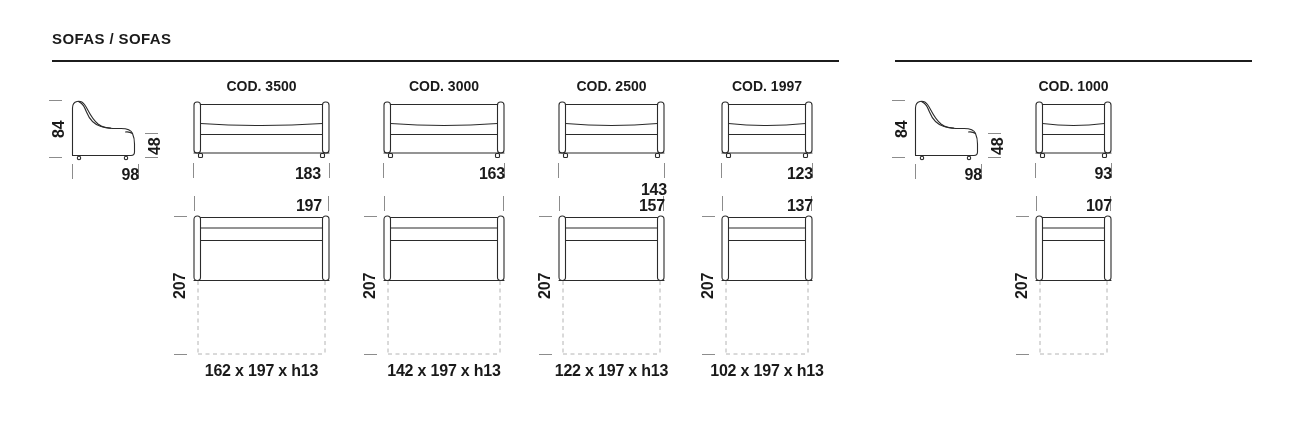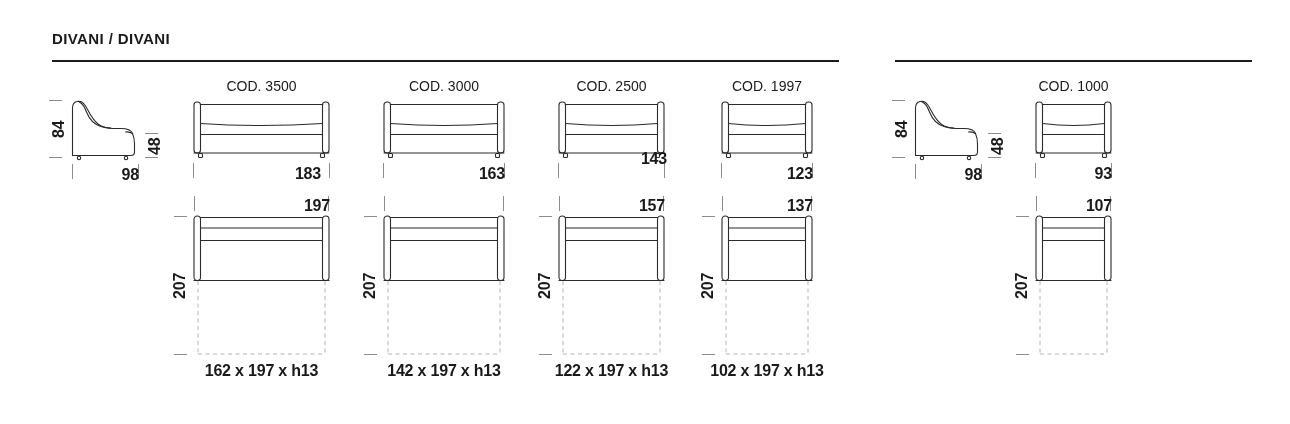--- a/index.html
+++ b/index.html
@@ -1,36 +1,36 @@
 <!DOCTYPE html>
 <html><head>
 <meta charset="utf-8">
 <style>
   html,body{margin:0;padding:0;background:#fff;}
   #stage{position:relative;width:1290px;height:424px;background:#ffffff;overflow:hidden;
          font-family:"Liberation Sans",sans-serif;color:#1a1a1a;}
   .abs{position:absolute;}
   .title{font-weight:bold;font-size:15px;letter-spacing:.4px;white-space:nowrap;}
   .rule{height:2px;background:#1c1c1c;}
-  .code{font-weight:normal;font-size:14px;text-align:center;white-space:nowrap;}
+  .code{font-weight:bold;font-size:14px;text-align:center;white-space:nowrap;}
   .num{font-weight:bold;font-size:16px;letter-spacing:-.2px;text-align:right;white-space:nowrap;}
   .bed{font-weight:bold;font-size:16px;letter-spacing:-.2px;text-align:center;white-space:nowrap;}
   .vnum{font-weight:bold;font-size:16px;letter-spacing:-.2px;white-space:nowrap;
         writing-mode:vertical-rl;transform:rotate(180deg);text-align:center;}
   .tickv{width:1px;height:15px;background:#8c8c8c;}
   .tickh{width:13px;height:1px;background:#8c8c8c;}
   .s{fill:none;stroke:#2b2b2b;stroke-width:1.1;stroke-linejoin:round;stroke-linecap:round;}
   .d{fill:none;stroke:#b4b4b4;stroke-width:1;stroke-dasharray:4 3.5;}
 </style>
 </head>
 <body>
 
 <div id="stage">
 
-  <div class="abs title" style="left:52px;top:30px">DIVANI / DIVANI</div>
+  <div class="abs title" style="left:52px;top:30px">SOFAS / SOFAS</div>
   <div class="abs rule" style="left:52px;top:60px;width:787px"></div>
 
   <div class="abs rule" style="left:895px;top:60px;width:357px"></div>
 
   <svg class="abs" style="left:70px;top:98px" width="70" height="64" viewBox="0 0 70 64">
     <path class="s" d="M2.5 57.5 L2.5 10 Q2.5 4.5 7 3.5 Q11.5 2.5 14.5 6.5 C18 11 20.5 20 28 26 Q34 30.5 43 30.5 L51 30.5 Q60.5 30.5 62.5 35.5 Q64.5 40 64.5 46 L64.5 54 Q64.5 57.5 61 57.5 L2.5 57.5 Z"></path>
     <path class="s" d="M8.5 3.5 C13 5.5 14.5 9 16.5 14 C19.5 21.5 24 26.5 31 28.5 Q35.5 29.8 40.5 30"></path>
     <path class="s" d="M62.5 35.5 Q59.5 33.5 55.5 34"></path>
     <circle class="s" cx="9" cy="60" r="1.7"></circle>
     <circle class="s" cx="56" cy="60" r="1.7"></circle>
@@ -55,21 +55,21 @@
     <line class="s" x1="1" y1="52" x2="136" y2="52"></line>
     <rect class="s" x="5.5" y="52.5" width="4" height="4" rx="1"></rect>
     <rect class="s" x="127.5" y="52.5" width="4" height="4" rx="1"></rect>
   </svg>
   <div class="abs tickv" style="left:193px;top:163px"></div>
   <div class="abs tickv" style="left:329px;top:163px"></div>
   <div class="abs num" style="left:193px;top:165px;width:128px">183</div>
 
   <div class="abs tickv" style="left:194px;top:196px"></div>
   <div class="abs tickv" style="left:328px;top:196px"></div>
-  <div class="abs num" style="left:193px;top:197px;width:137px">197</div>
+  <div class="abs num" style="left:185px;top:197px;width:137px">197</div>
   <svg class="abs" style="left:193px;top:215px" width="137" height="140" viewBox="0 0 137 140">
     <rect class="s" x="1" y="1" width="6.5" height="64.5" rx="3.2"></rect>
     <rect class="s" x="129.5" y="1" width="6.5" height="64.5" rx="3.2"></rect>
     <line class="s" x1="7.5" y1="2.5" x2="129.5" y2="2.5"></line>
     <line class="s" x1="7.5" y1="13" x2="129.5" y2="13"></line>
     <line class="s" x1="7.5" y1="25.5" x2="129.5" y2="25.5"></line>
     <line class="s" x1="1" y1="65.5" x2="136" y2="65.5"></line>
     <path class="d" d="M5 66 L5 139 M132 66 L132 139 M5 139 L132 139"></path>
   </svg>
   <div class="abs tickh" style="left:174px;top:216px"></div>
@@ -114,21 +114,21 @@
     <rect class="s" x="99.5" y="1" width="6.5" height="51" rx="3"></rect>
     <line class="s" x1="7.5" y1="3.5" x2="99.5" y2="3.5"></line>
     <path class="s" d="M7.5 22.5 Q53.5 26.5 99.5 22.5"></path>
     <line class="s" x1="7.5" y1="33.5" x2="99.5" y2="33.5"></line>
     <line class="s" x1="1" y1="52" x2="106" y2="52"></line>
     <rect class="s" x="5.5" y="52.5" width="4" height="4" rx="1"></rect>
     <rect class="s" x="97.5" y="52.5" width="4" height="4" rx="1"></rect>
   </svg>
   <div class="abs tickv" style="left:558px;top:163px"></div>
   <div class="abs tickv" style="left:664px;top:163px"></div>
-  <div class="abs num" style="left:558px;top:150px;width:109px">143</div>
+  <div class="abs num" style="left:558px;top:181px;width:109px">143</div>
 
   <div class="abs tickv" style="left:559px;top:196px"></div>
   <div class="abs tickv" style="left:663px;top:196px"></div>
   <div class="abs num" style="left:558px;top:197px;width:107px">157</div>
   <svg class="abs" style="left:558px;top:215px" width="107" height="140" viewBox="0 0 107 140">
     <rect class="s" x="1" y="1" width="6.5" height="64.5" rx="3.2"></rect>
     <rect class="s" x="99.5" y="1" width="6.5" height="64.5" rx="3.2"></rect>
     <line class="s" x1="7.5" y1="2.5" x2="99.5" y2="2.5"></line>
     <line class="s" x1="7.5" y1="13" x2="99.5" y2="13"></line>
     <line class="s" x1="7.5" y1="25.5" x2="99.5" y2="25.5"></line>

